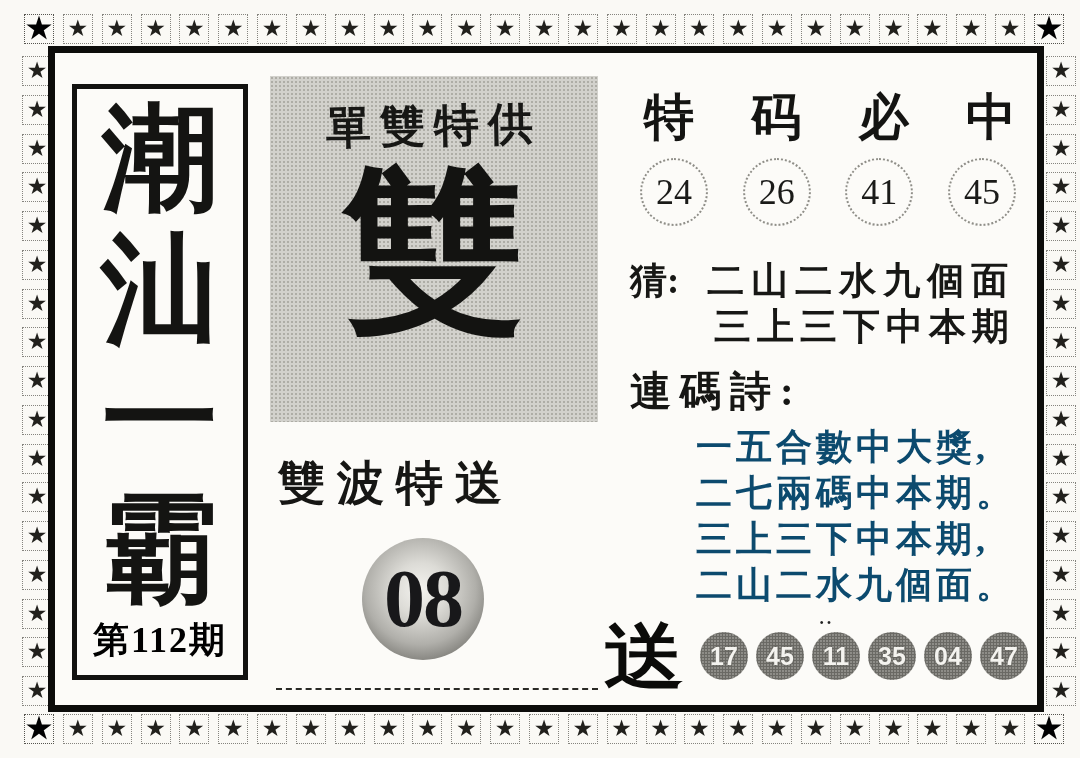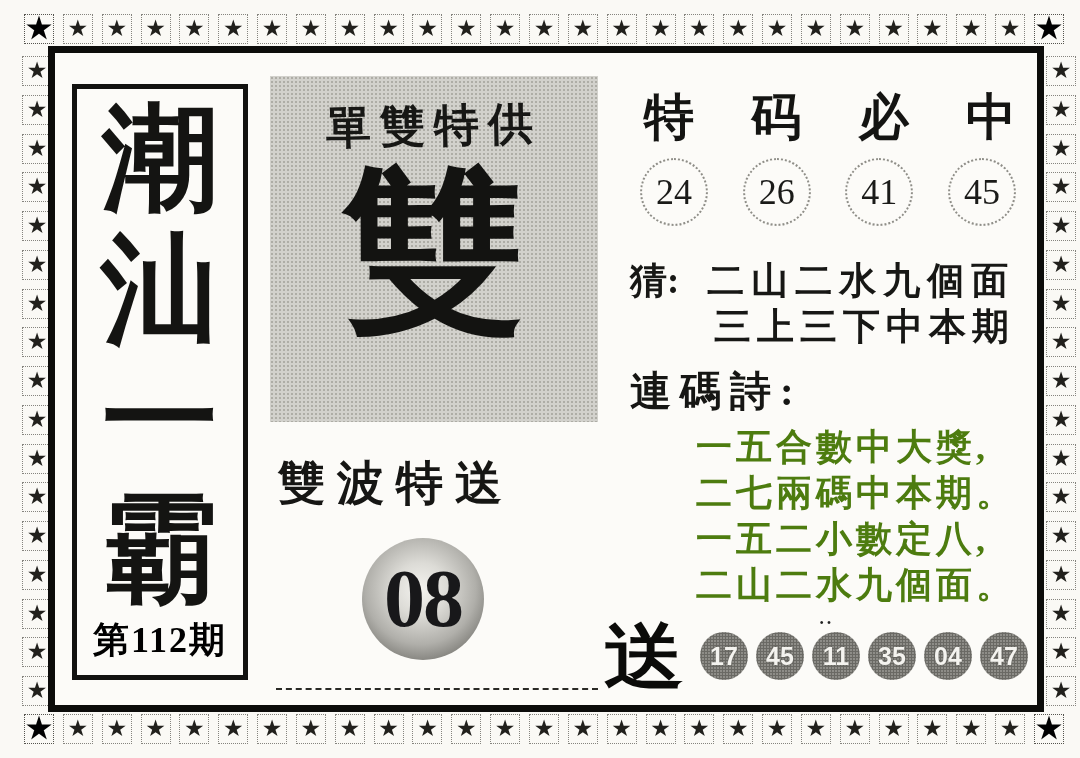--- a/index.html
+++ b/index.html
@@ -84,21 +84,21 @@
     width:68px;height:68px;box-sizing:border-box;border-radius:50%;
     border:2px dotted #8f8e88;
     display:flex;align-items:center;justify-content:center;
     font-size:36px;color:#1a1a18;
   }
   .guess-line1{position:absolute;left:630px;top:256px;font-size:37px;font-weight:bold;white-space:nowrap;color:#171715;}
   .guess-label{letter-spacing:0;margin-right:28px;}
   .guess-text{letter-spacing:7px;}
   .guess-line2{position:absolute;left:714px;top:302px;font-size:37px;font-weight:bold;letter-spacing:6px;white-space:nowrap;color:#171715;}
   .poem-label{position:absolute;left:630px;top:364px;font-size:41px;font-weight:bold;letter-spacing:9px;white-space:nowrap;color:#161614;}
-  .poem{position:absolute;left:696px;top:424px;font-size:36px;font-weight:bold;line-height:46px;letter-spacing:4px;white-space:nowrap;color:#4d7c0f;font-family:Liberation Serif, serif;}
+  .poem{position:absolute;left:696px;top:424px;font-size:36px;font-weight:bold;line-height:46px;letter-spacing:4px;white-space:nowrap;color:#0c4a6e;font-family:Liberation Serif, serif;}
   .gift-row{
     position:absolute;left:606px;top:618px;display:flex;align-items:center;
   }
   .gift-label{
     font-size:76px;font-weight:900;line-height:1;color:#0b0b09;margin-right:18px;
     transform:scale(1.05,0.95);
   }
   .gift-circles{display:flex;gap:8px;align-items:center;}
   .gift-circle{
     width:48px;height:48px;border-radius:50%;
@@ -247,21 +247,21 @@
   <div class="pick-circle">45</div>
 </div>
 <div class="guess-line1">
   <span class="guess-label">猜:</span><span class="guess-text">二山二水九個面</span>
 </div>
 <div class="guess-line2">三上三下中本期</div>
 <div class="poem-label">連碼詩:</div>
 <div class="poem">
   <div>一五合數中大獎,</div>
   <div>二七兩碼中本期。</div>
-  <div>一五二小數定八,</div>
+  <div>三上三下中本期,</div>
   <div>二山二水九個面。</div>
 </div>
 <div class="ink-dots">‥</div>
 <div class="gift-row">
   <span class="gift-label">送</span>
   <span class="gift-circles">
     <span class="gift-circle">17</span>
     <span class="gift-circle">45</span>
     <span class="gift-circle">11</span>
     <span class="gift-circle">35</span>

